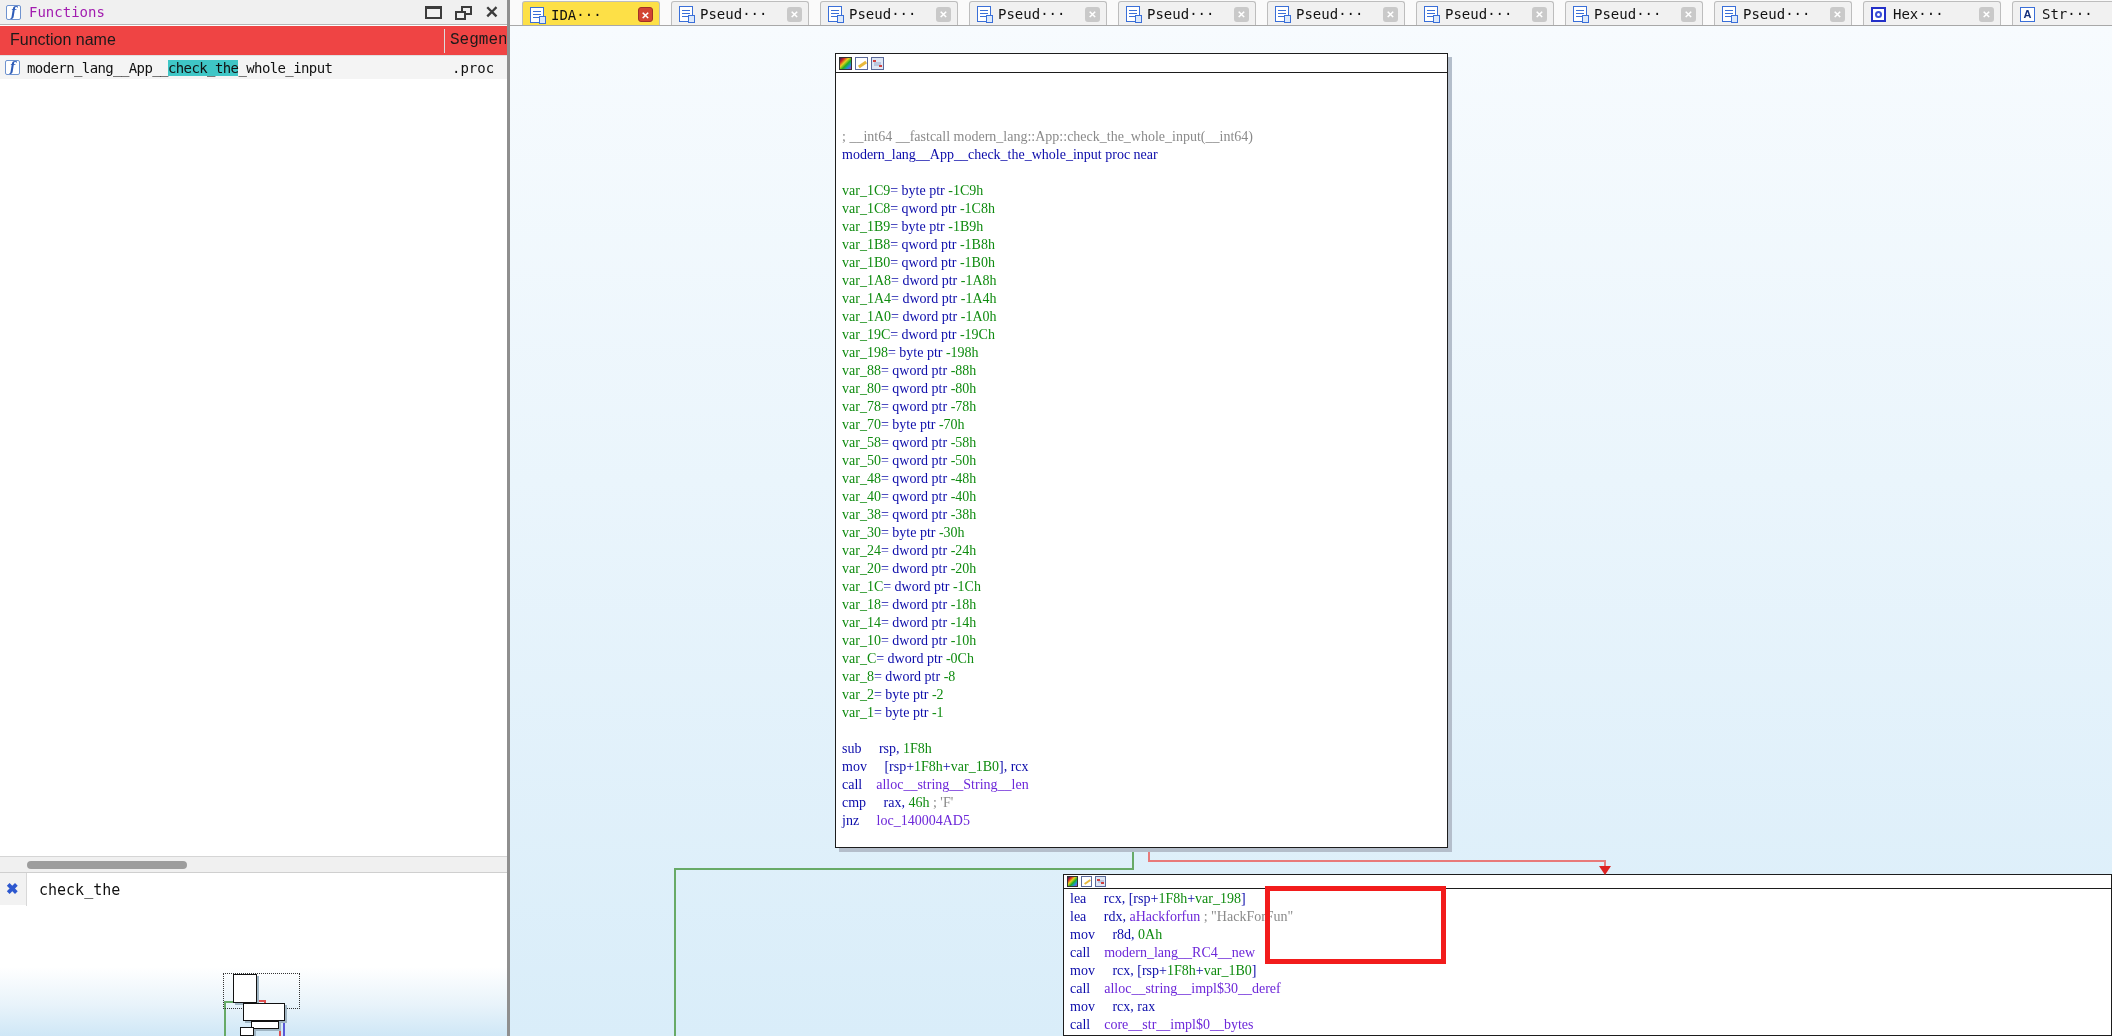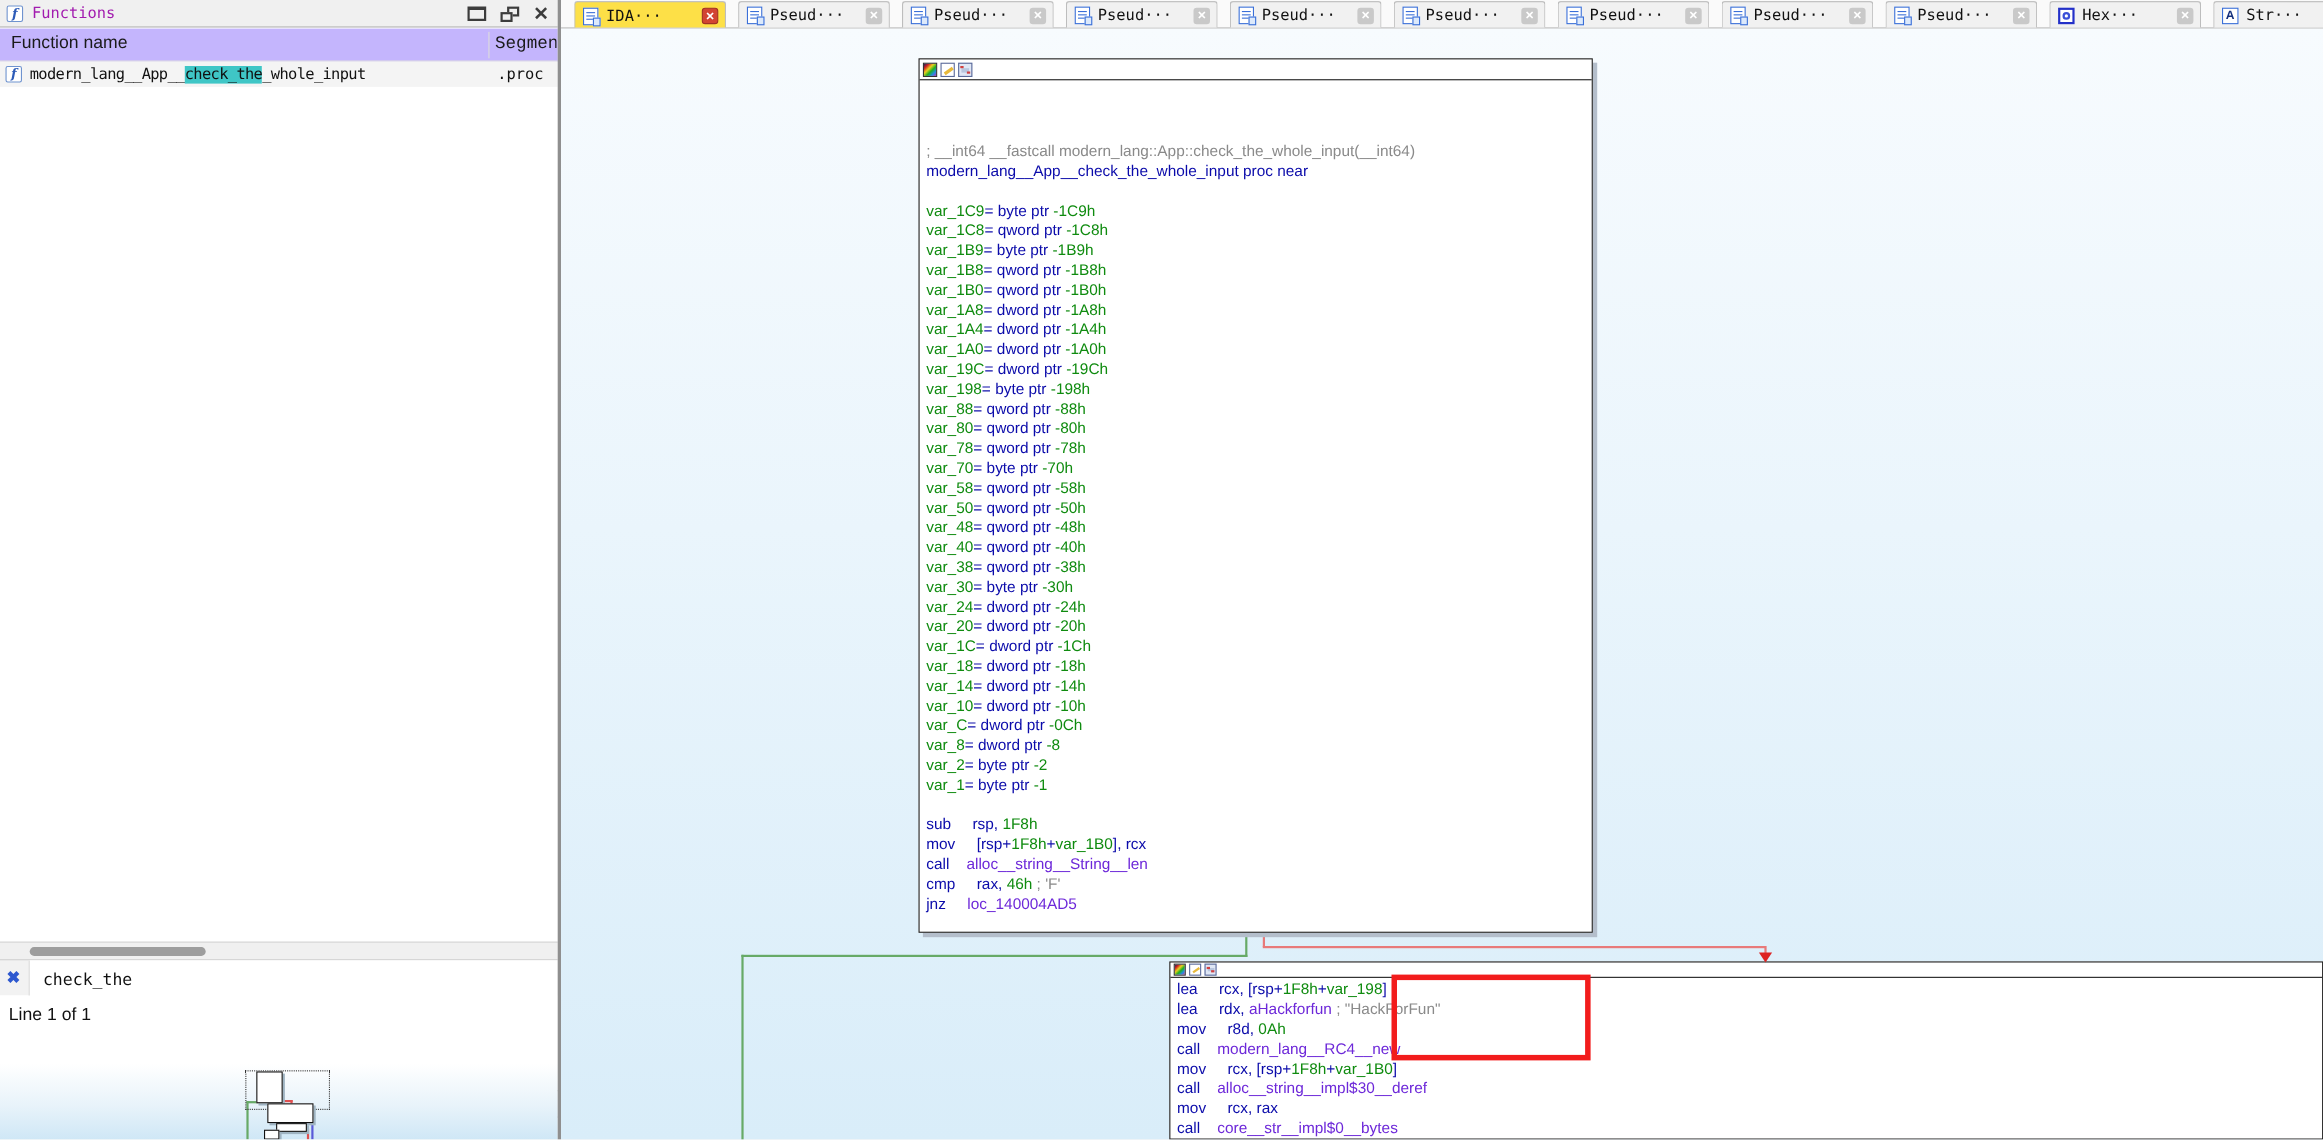--- a/index.html
+++ b/index.html
@@ -16,21 +16,21 @@
   .btn-max { width:17px; height:13px; border:2px solid #3c3c3c; border-top-width:3px; background:#f0f0f0; }
   .btn-float { position:relative; width:17px; height:14px; }
   .btn-float .b1 { position:absolute; right:0; top:0; width:11px; height:9px; border:2px solid #3c3c3c; background:#f0f0f0;}
   .btn-float .b2 { position:absolute; left:0; bottom:0; width:11px; height:9px; border:2px solid #3c3c3c; background:#f0f0f0;}
   .btn-close { font-size:17px; font-weight:bold; color:#3c3c3c; line-height:13px; }
 
   .f-icon { width:15px; height:15px; background:#fff; border:1px solid #6f93cf; border-radius:2px;
             color:#2e5cb8; font-family:"DejaVu Serif", serif; font-style:italic; font-weight:bold;
             font-size:12px; line-height:13px; text-align:center; margin-left:6px; flex:none; }
 
-  .fn-header { position:absolute; left:0; top:26px; width:507px; height:30px; background:#c4b5fd;
+  .fn-header { position:absolute; left:0; top:26px; width:507px; height:30px; background:#ef4444;
                border-bottom:1px solid #e0e0e0; }
   .fn-header .col-name { position:absolute; left:10px; top:5px; font-size:16px; color:#1a1a1a; }
   .fn-header .col-seg  { position:absolute; left:450px; top:5px; width:56px; overflow:hidden;
                          white-space:nowrap; font-size:16px; color:#1a1a1a;font-family:Liberation Mono, monospace; }
   .fn-header .col-div { position:absolute; left:444px; top:3px; width:1px; height:24px; background:#dcdcdc; }
 
   .fn-row { position:absolute; left:0; top:56px; width:507px; height:23px; background:#f4f4f4;
             display:flex; align-items:center; font-family:"DejaVu Sans Mono", monospace; font-size:14px; color:#111; }
   .fn-row .f-icon { margin-left:5px; margin-right:7px; }
   .fn-row .nm { white-space:pre; letter-spacing:-0.6px; }
@@ -107,21 +107,21 @@
   .nicon.rainbow { background:linear-gradient(135deg,#202060 0%, #d02020 20%, #e8d020 40%, #20b020 60%, #2090e0 80%, #c030c0 100%); border-color:#333; }
   .nicon.pencil { position:relative; background:#fff; }
   .nicon.pencil .pn { position:absolute; left:2px; top:5px; width:9px; height:3px;
                       background:#e8b93c; transform:rotate(-35deg); }
   .nicon.frame { position:relative; background:#dfe7f5; }
   .nicon.frame .in { position:absolute; left:2px; top:4px; width:7px; height:4px; background:#b9c6de; }
   .nicon.frame .d1,{ }
   .nicon.frame .d1 { position:absolute; left:1px; top:2px; width:3px; height:2px; background:#d04040; }
   .nicon.frame .d2 { position:absolute; right:1px; bottom:2px; width:3px; height:2px; background:#d04040; }
 
-  .asm-body { padding:1px 15px 0 6px; font-family:Liberation Sans, sans-serif;
+  .asm-body { padding:1px 15px 0 6px; font-family:Liberation Serif, serif;
               font-size:14px; line-height:18px; white-space:pre; overflow:hidden; }
   .asm-line { height:18px; }
   .tk-c { color:#8a8a8a; }   
   .tk-k { color:#0b0baa; }   
   .tk-n { color:#6d28d9; }   
   .tk-g { color:#0f8b0f; }   
 
   
   .edge { position:absolute; z-index:2; }
   .arrowhead { position:absolute; width:0; height:0; border-left:6px solid transparent;
@@ -164,23 +164,20 @@
       <div class="thumb"></div>
     </div>
 
     <div class="fn-filter">
       <span class="filter-clear">✖</span>
       <div class="filter-field">
         <span>check_the</span>
       </div>
     </div>
 
-    <div class="fn-status">
-      <span>Line 1 of 1</span>
-    </div>
 
     <div class="panel-titlebar go-titlebar">
       <div class="sitemap-icon">
         <div class="t"></div>
           <div class="stem"></div>
           <div class="bar"></div>
           <div class="l"></div>
           <div class="r"></div>
       </div>
       <span class="panel-title-text">Graph overview</span>

